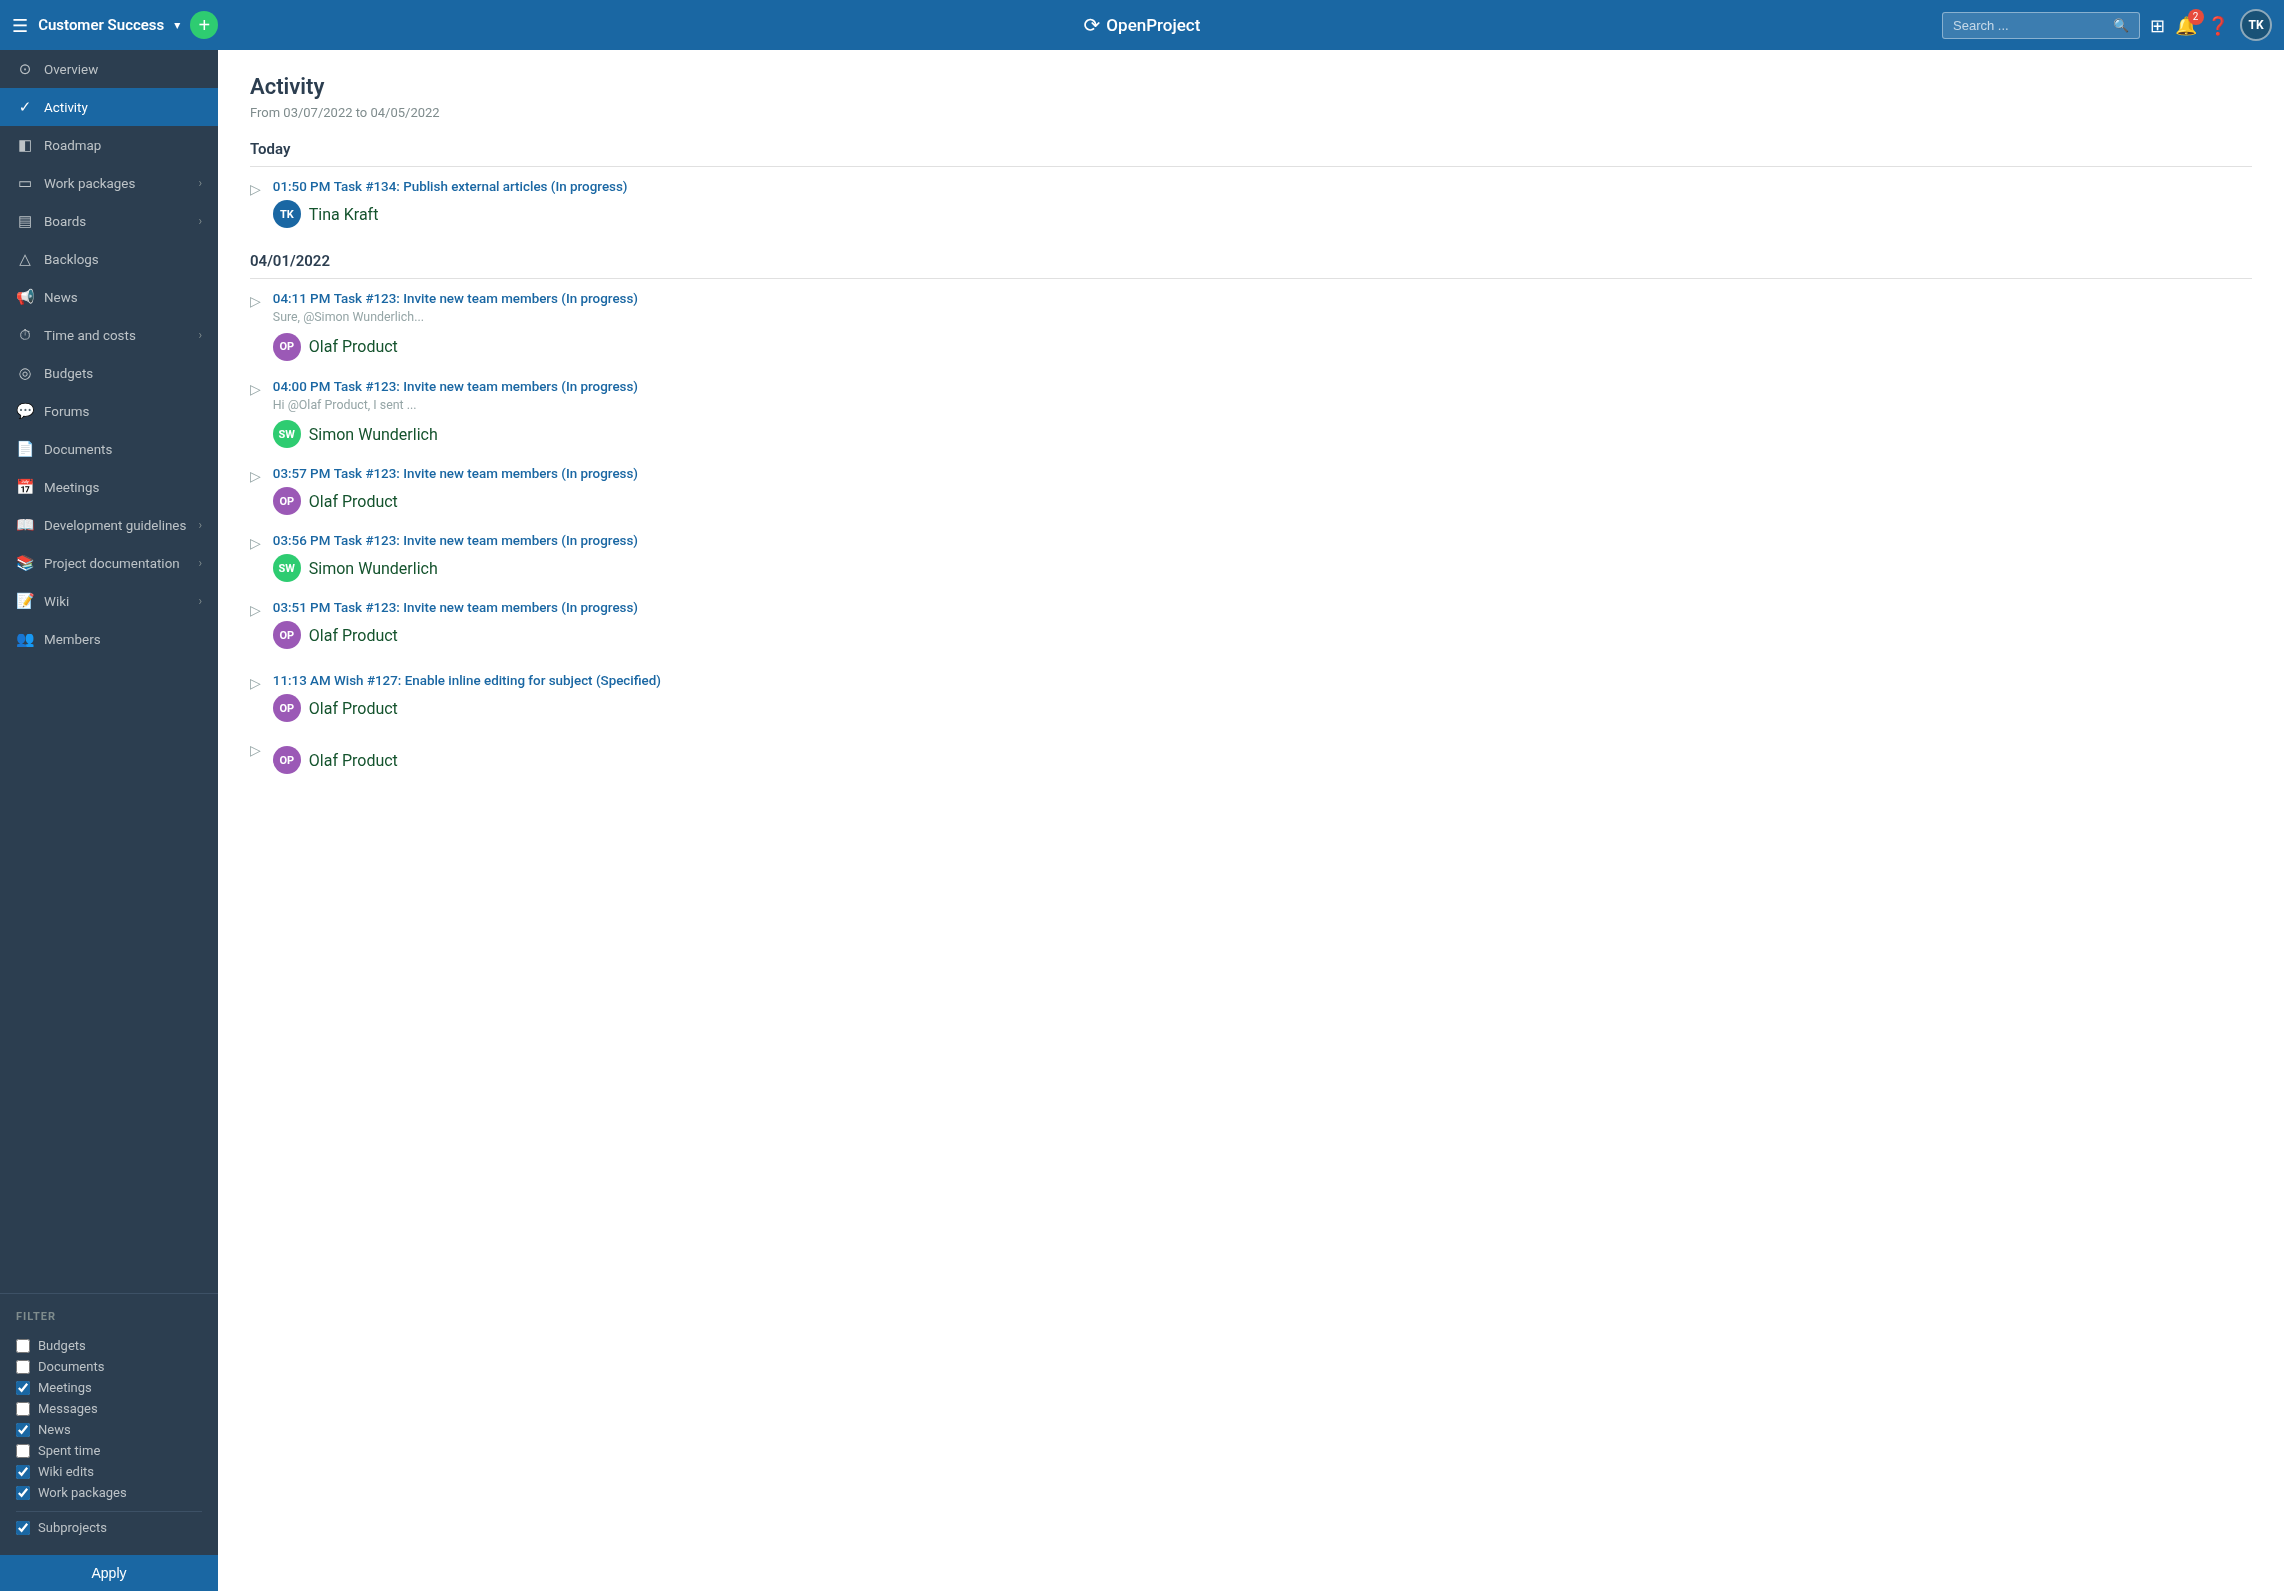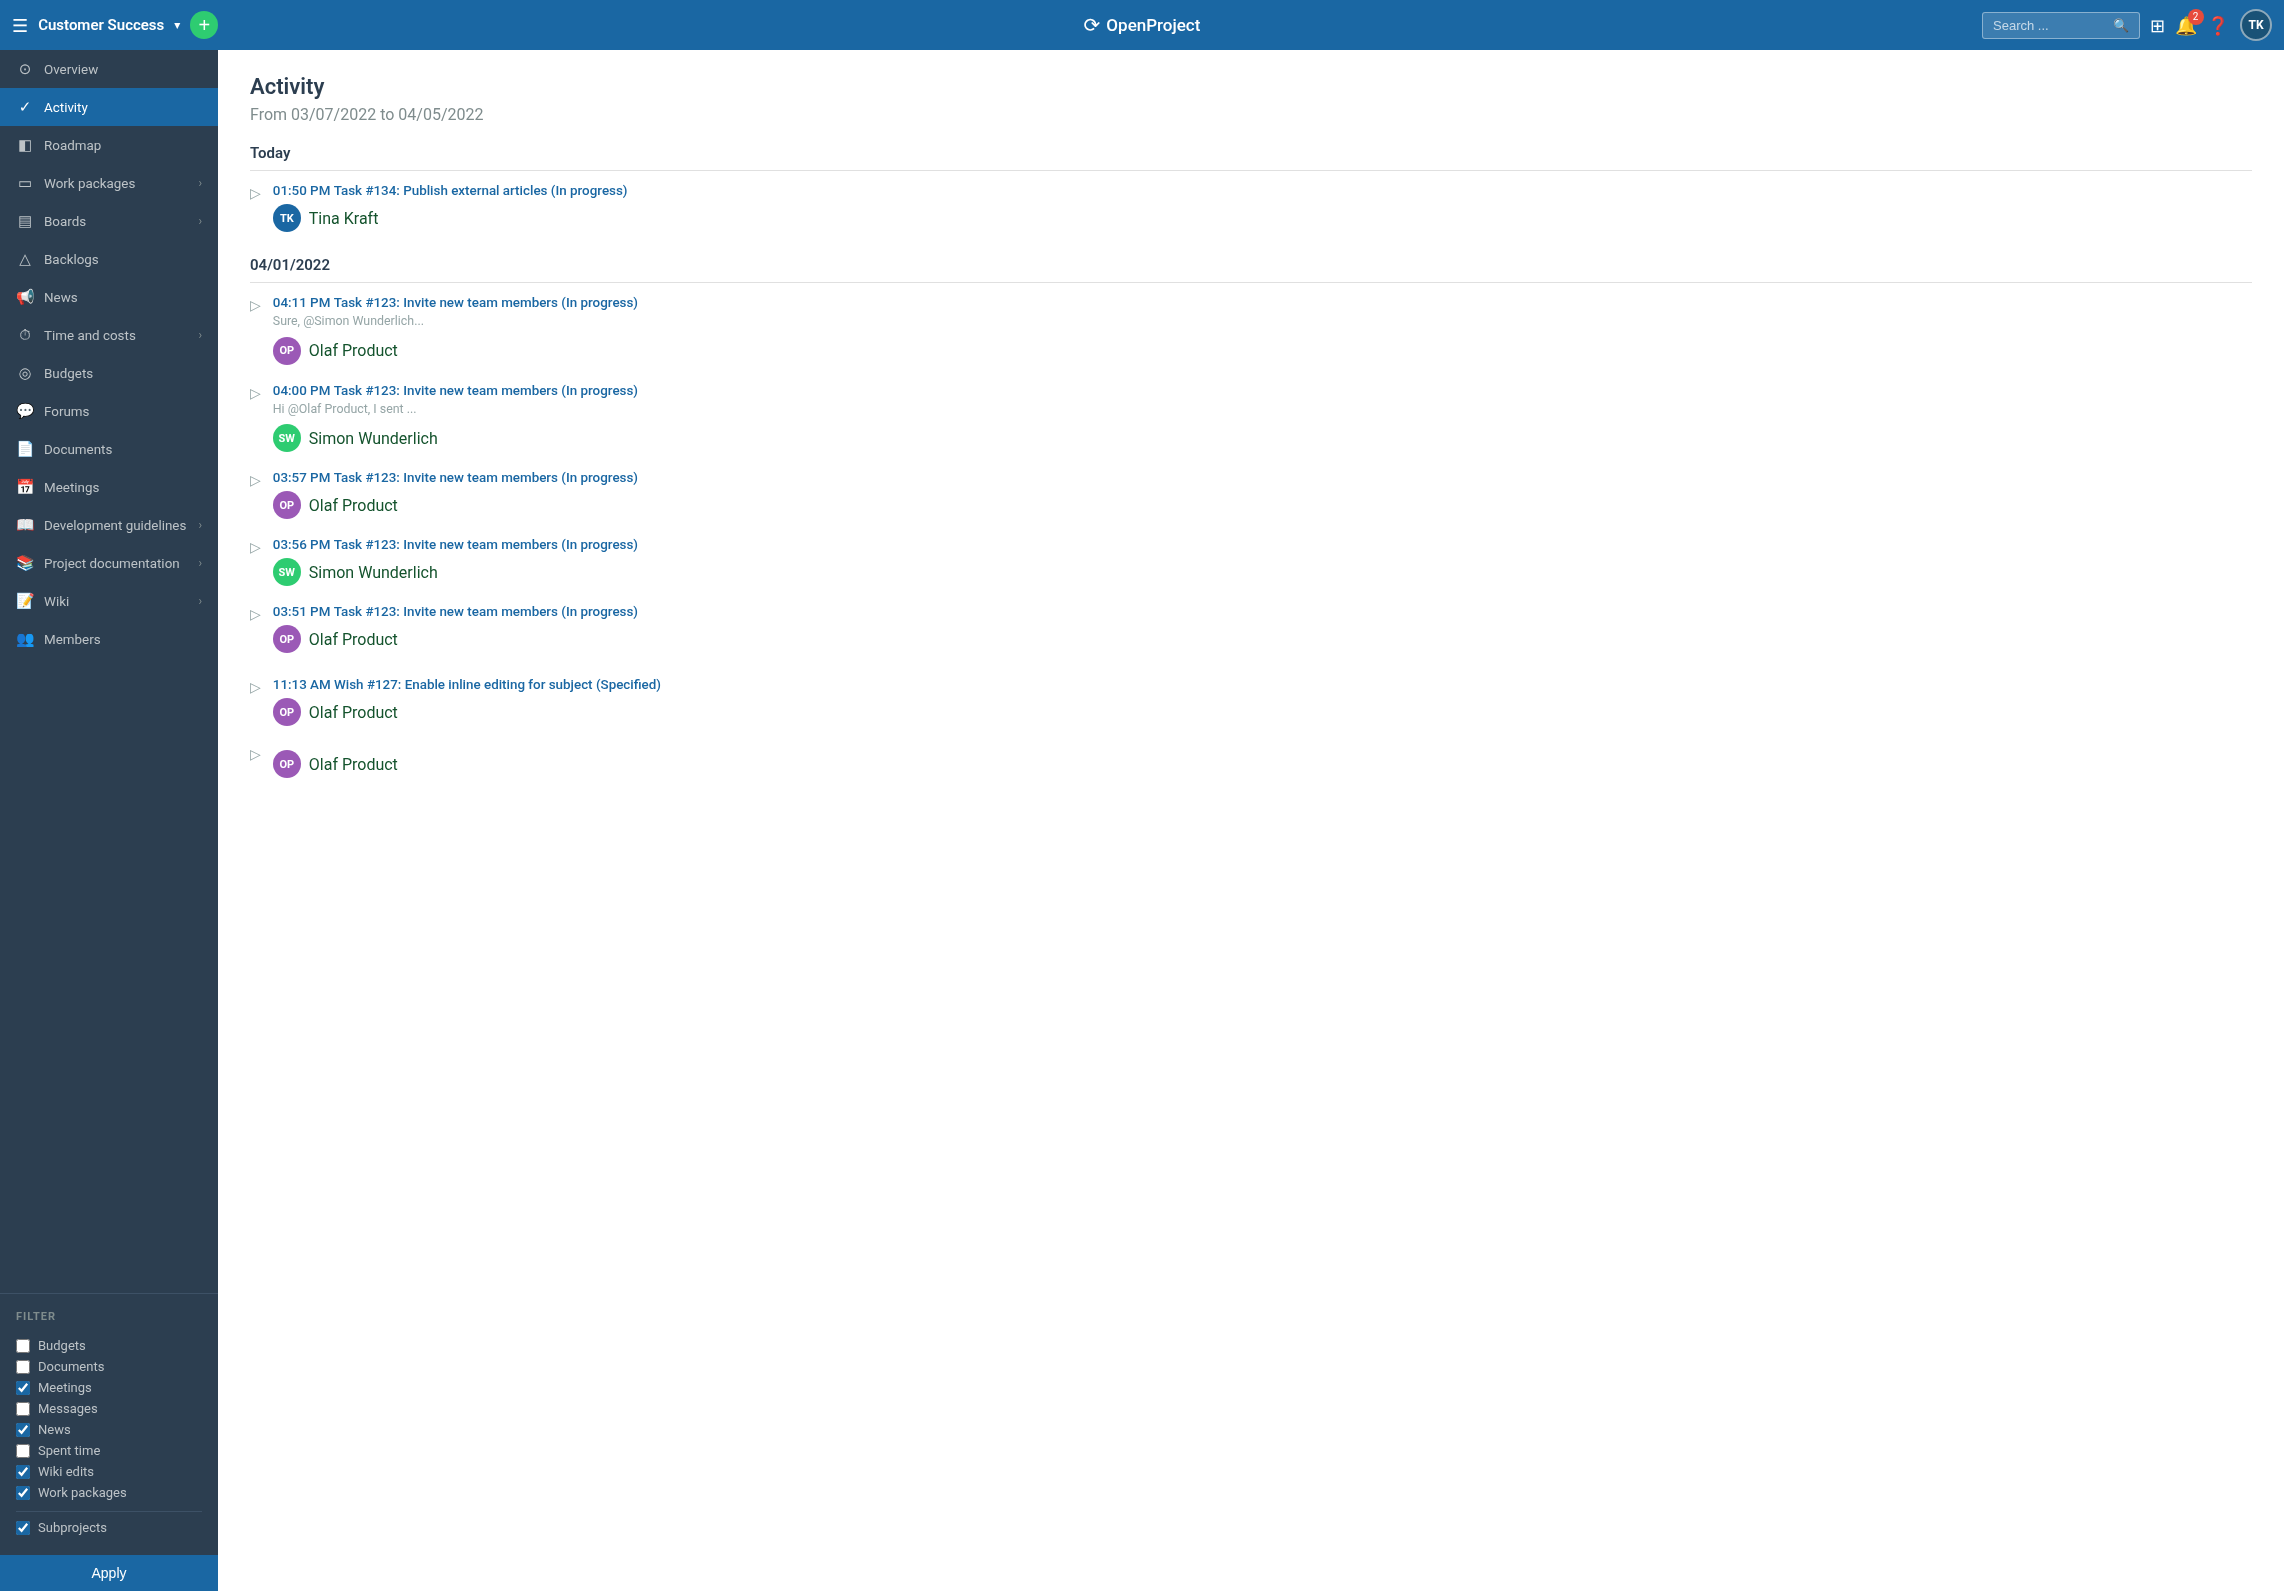--- a/index.html
+++ b/index.html
@@ -36,21 +36,21 @@
     .top-nav-center { display: flex; align-items: center; gap: 6px; color: #fff; font-size: 17px; font-weight: 500; }
     .logo-icon { font-size: 20px; }
     .top-nav-right { display: flex; align-items: center; gap: 10px; flex: 1; justify-content: flex-end; }
     .search-box {
       background: rgba(255,255,255,0.15);
       border: 1px solid rgba(255,255,255,0.4);
       border-radius: 3px;
       padding: 5px 10px;
       color: #fff;
       font-size: 13px;
-      width: 158px;
+      width: 198px;
       display: flex;
       align-items: center;
       gap: 6px;
     }
     .search-box input {
       background: transparent;
       border: none;
       outline: none;
       color: #fff;
       font-size: 13px;
@@ -137,21 +137,21 @@
       font-size: 14px;
       cursor: pointer;
       width: 100%;
       text-align: center;
       font-weight: 500;
     }
 
     
     .main-content { flex: 1; overflow-y: auto; padding: 24px 32px; background: #fff; }
     .page-title { font-size: 22px; font-weight: 600; color: #2c3e50; margin-bottom: 6px; }
-    .date-range { font-size: 16px; color: #7f8c8d; margin-bottom: 20px; }
+    .date-range { font-size: 13px; color: #7f8c8d; margin-bottom: 20px; }
 
     .day-section { margin-bottom: 24px; }
     .day-label { font-size: 15px; font-weight: 600; color: #2c3e50; padding-bottom: 8px; border-bottom: 1px solid #e0e0e0; margin-bottom: 12px; }
 
     .activity-item { display: flex; gap: 12px; margin-bottom: 18px; align-items: flex-start; }
     .activity-icon { color: #95a5a6; font-size: 14px; margin-top: 2px; flex-shrink: 0; }
     .activity-body { flex: 1; }
     .activity-line { font-size: 13.4px; color: #555; }
     .activity-time { color: #1a67a3; font-weight: 500; }
     .activity-link { color: #1a67a3; text-decoration: none; font-weight: 500; }

